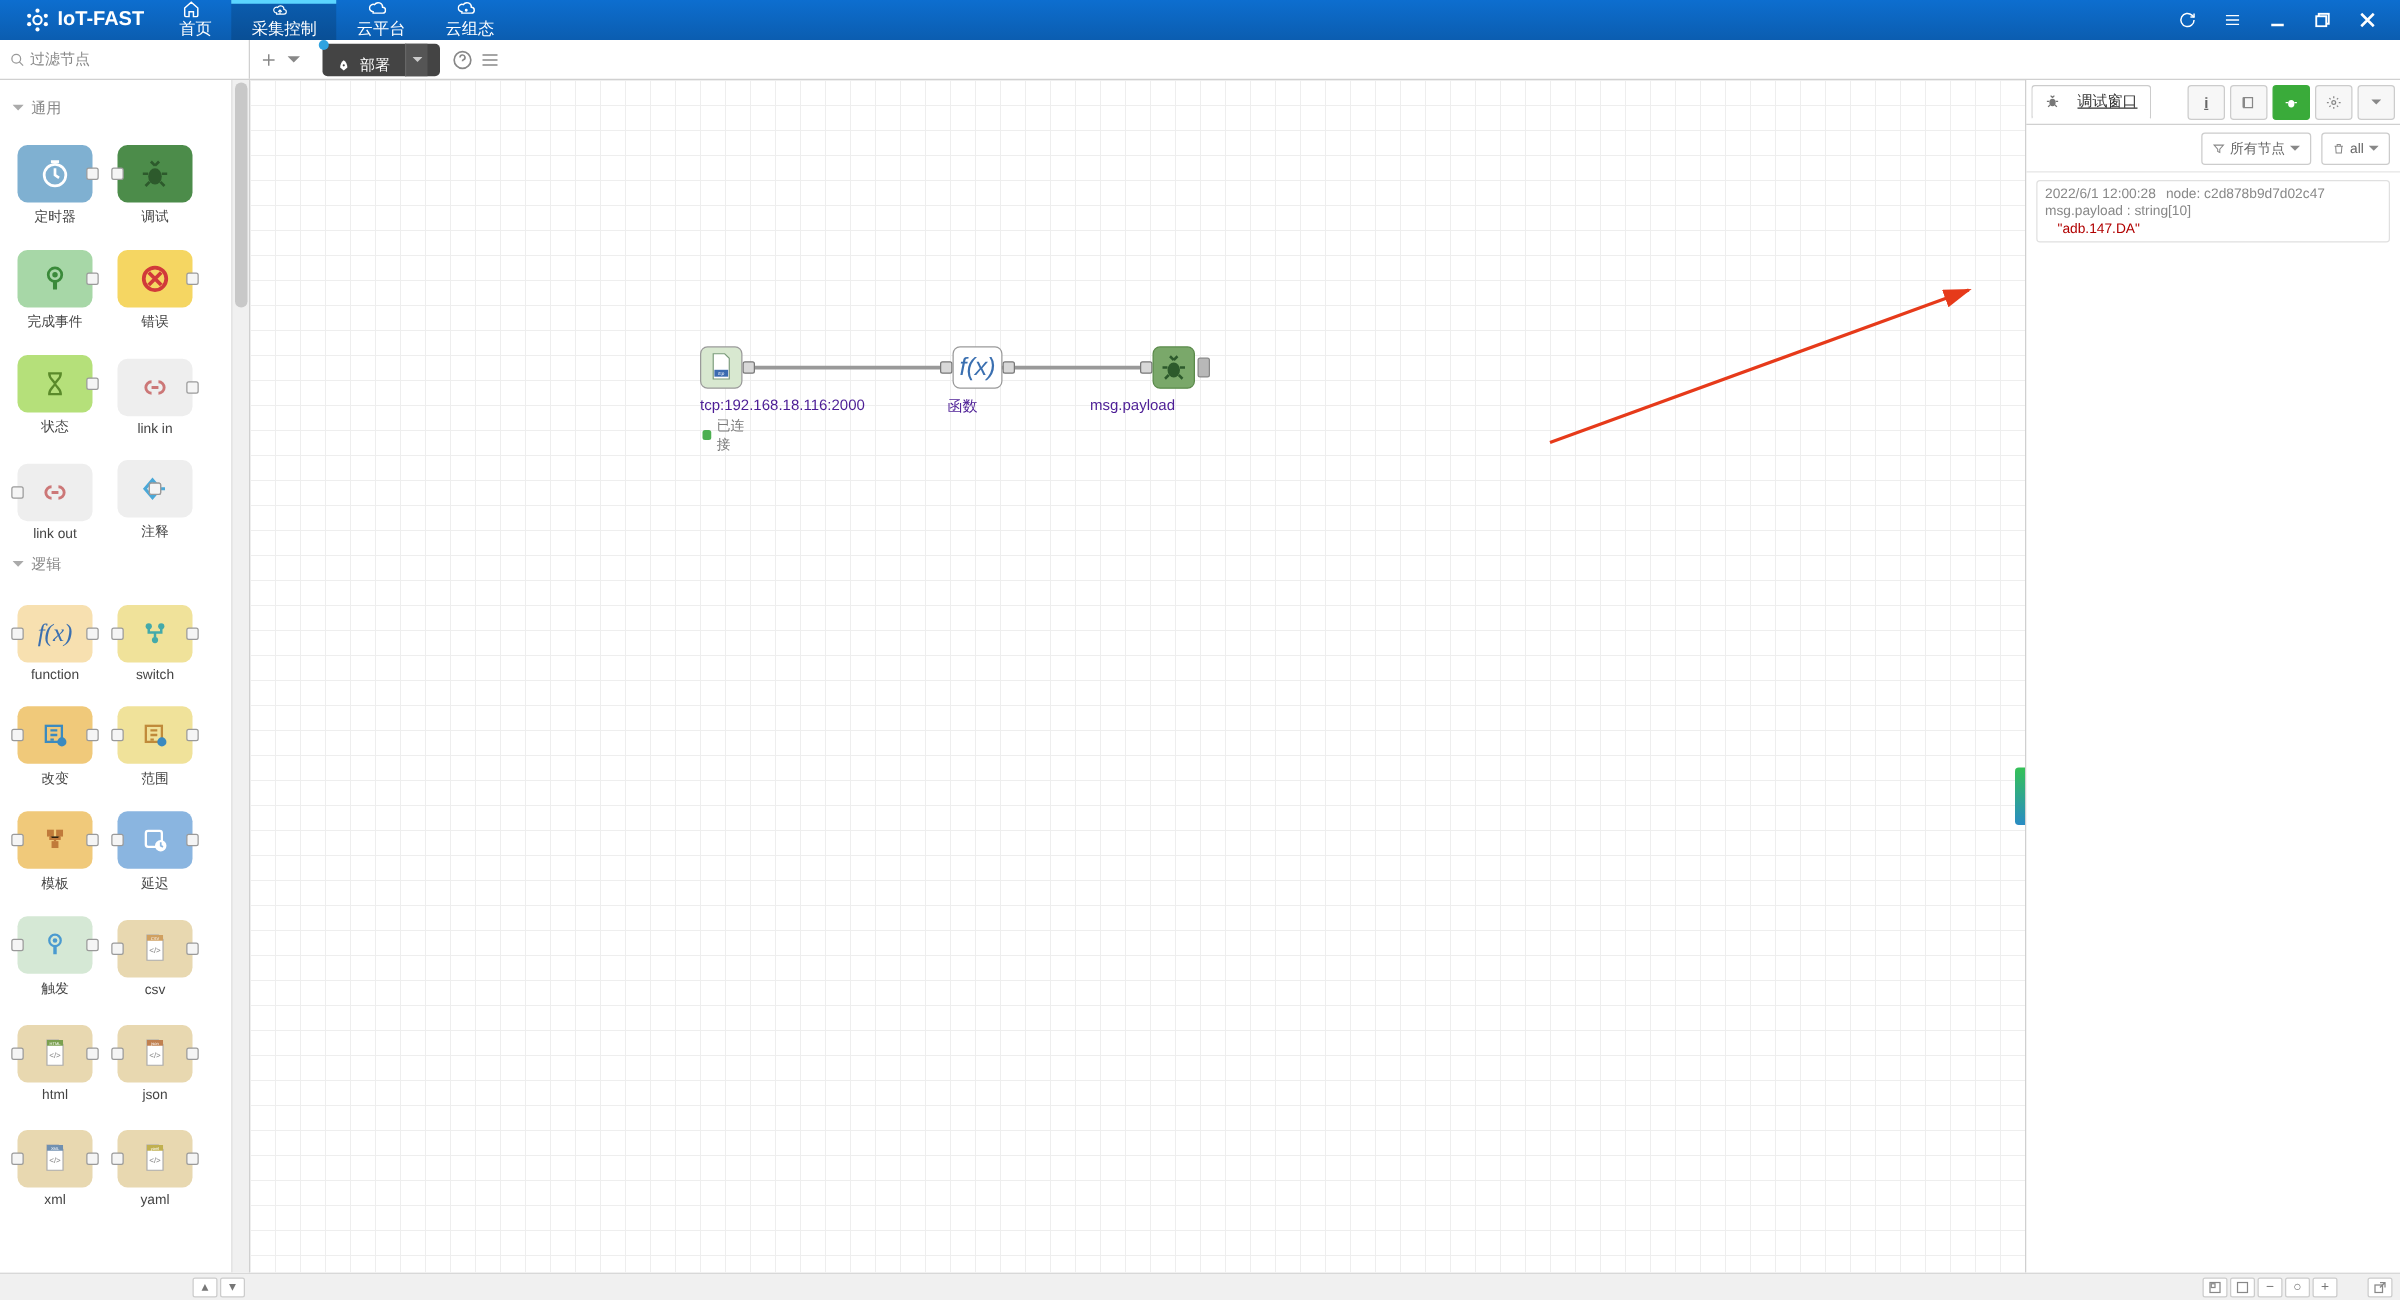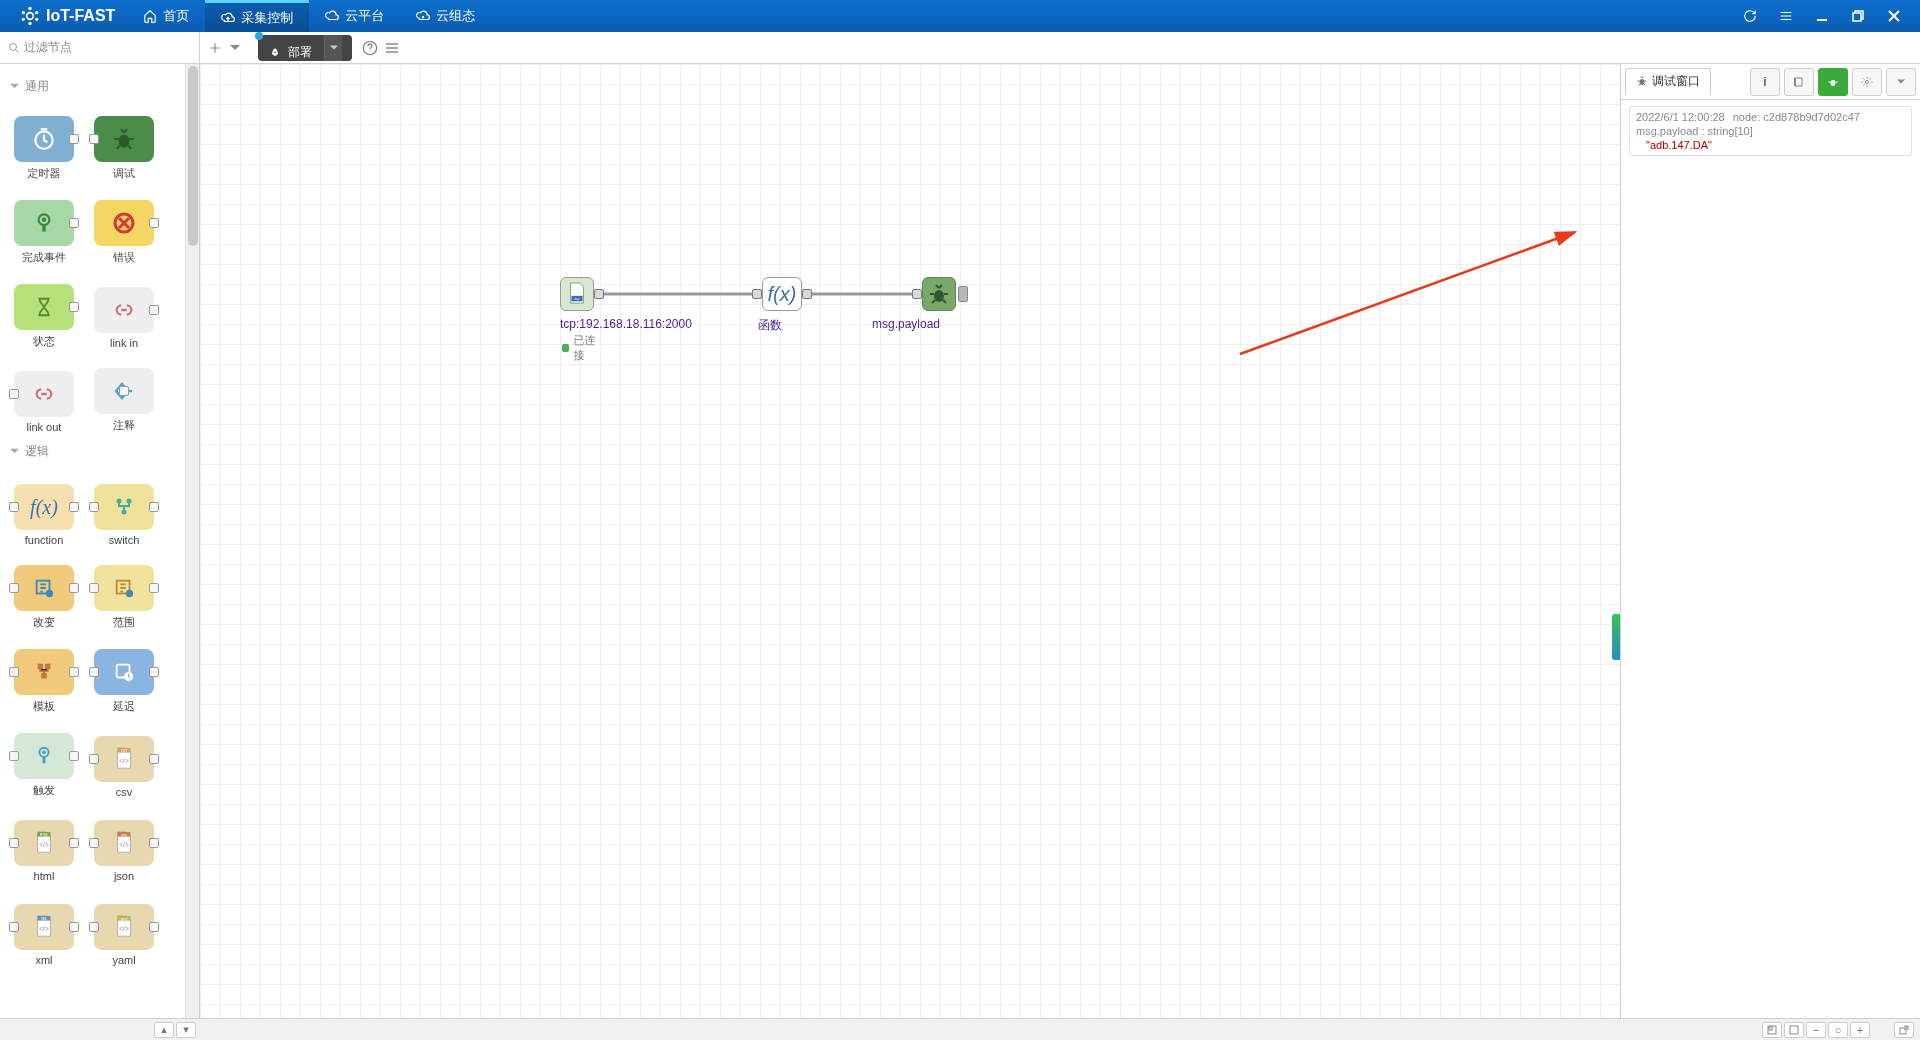--- a/index.html
+++ b/index.html
@@ -3,21 +3,21 @@
 <meta charset="utf-8">
 <style>
 * { margin: 0; padding: 0; box-sizing: border-box; font-family: "Microsoft YaHei", Arial, sans-serif; }
 body { width: 1920px; height: 1040px; overflow: hidden; background: #f3f3f3; }
 
 
 .topbar { height: 32px; background: linear-gradient(#0d6ecf,#0b5db0); display: flex; align-items: center; color: #fff; padding: 0 8px; }
 .topbar .brand { display: flex; align-items: center; font-size: 16px; font-weight: 700; padding: 0 12px; }
 .topbar .brand svg { margin-right: 6px; }
 .topbar .menu { display: flex; height: 100%; }
-.topbar .menu .item { display: flex; align-items: center; padding: 0 16px; font-size: 13px; cursor: pointer; }
+.topbar .menu .item { display: flex; align-items: center; padding: 0 16px; font-size: 13px; cursor: pointer; flex-direction: column; }
 .topbar .menu .item.active { background: rgba(0,0,0,0.15); border-top: 3px solid #5bd5ff; padding-top: 0; }
 .topbar .menu .item svg { margin-right: 6px; }
 .topbar .spacer { flex: 1; }
 .topbar .winctrl { display: flex; }
 .topbar .winctrl .wbtn { width: 36px; height: 32px; display: flex; align-items: center; justify-content: center; cursor: pointer; }
 
 
 .subbar { height: 32px; background: #ffffff; border-bottom: 1px solid #d0d0d0; display: flex; align-items: stretch; }
 .subbar .search { width: 200px; display: flex; align-items: center; padding: 0 8px; color: #888; font-size: 12px; border-right: 1px solid #d0d0d0; }
 .subbar .search svg { margin-right: 4px; }
@@ -53,21 +53,21 @@
 .node .body { height:34px; border-radius:6px; display:flex; align-items:center; justify-content:center; font-style:italic; font-family: "Times New Roman", serif; font-size:20px; position:relative;}
 .node .port { width:10px; height:10px; border:1px solid #777; background:#d8d8d8; border-radius:2px;}
 .node-label { position:absolute; top:40px; left:0; font-size:12px; color:#4c1d95; white-space:nowrap;text-align:right;}
 .node-status { position:absolute; top:56px; left:2px; font-size:11px; color:#7a7a7a; display:flex; align-items:center; gap:4px;}
 .node-status .sq { width:8px;height:8px;background:#4caf50;border-radius:2px;}
 .wire { stroke:#999; stroke-width:3; fill:none;}
 
 
 .sidebar { width: 300px; background:#fff; border-left:1px solid #d0d0d0; display:flex; flex-direction:column;}
 .side-tabs { height:36px; display:flex; align-items:center; border-bottom:1px solid #d0d0d0; padding:4px; gap:4px;}
-.side-tab { height:28px; padding:0 10px; border:1px solid #ccc; font-size:12px; display:flex; align-items:center; gap:4px; color:#666; background:#f7f7f7; border-radius:3px;}
+.side-tab { height:28px; padding:0 10px; border:1px solid #ccc; font-size:12px; display:flex; align-items:center; gap:14px; color:#666; background:#f7f7f7; border-radius:3px;text-decoration:underline;}
 .side-tab.active { background:#fff; border-bottom:2px solid #fff; color:#333;}
 .side-tab.icon { width:30px; padding:0; justify-content:center;}
 .side-tab.green { background:#3aab3a; color:#fff; border-color:#3aab3a;}
 .side-filter { height:38px; display:flex; align-items:center; justify-content:flex-end; gap:8px; padding:0 8px; border-bottom:1px solid #e5e5e5;}
 .filter-btn { height:26px; padding:0 8px; border:1px solid #ccc; font-size:11px; color:#666; display:flex; align-items:center; gap:4px; border-radius:3px; background:#fff;}
 .debug-list { flex:1; overflow:auto; padding:6px 8px;}
 .debug-entry { border:1px solid #e0e0e0; border-radius:3px; padding:4px 6px; font-size:11px; margin-bottom:4px;}
 .debug-entry .hdr { color:#888; display:flex; gap:8px;}
 .debug-entry .hdr .nodeid { color:#888;}
 .debug-entry .path { color:#888; margin-top:2px;}
@@ -519,20 +519,40 @@
             <circle cx="12" cy="12" r="3"></circle>
             <path d="M12 2v3M12 19v3M4 12H1M23 12h-3M5 5l2 2M17 17l2 2M19 5l-2 2M7 17l-2 2"></path>
           </svg>
         </div>
       <div class="side-tab icon">
           <svg width="8" height="8" viewBox="0 0 10 10" fill="#888">
             <path d="M0 2l5 5 5-5z"></path>
           </svg>
         </div>
     </div>
+    <div class="side-filter">
+      <div class="filter-btn">
+          <svg width="10" height="10" viewBox="0 0 24 24" fill="none" stroke="#888" stroke-width="2">
+            <path d="M3 5h18l-7 8v6l-4-2v-4z"></path>
+          </svg>
+          <span>所有节点</span>
+          <svg width="8" height="8" viewBox="0 0 10 10" fill="#888">
+            <path d="M0 2l5 5 5-5z"></path>
+          </svg>
+        </div>
+      <div class="filter-btn">
+          <svg width="10" height="10" viewBox="0 0 24 24" fill="none" stroke="#888" stroke-width="2">
+            <path d="M4 7h16M9 7V4h6v3M6 7l1 13h10l1-13"></path>
+          </svg>
+          <span>all</span>
+          <svg width="8" height="8" viewBox="0 0 10 10" fill="#888">
+            <path d="M0 2l5 5 5-5z"></path>
+          </svg>
+        </div>
+    </div>
     <div class="debug-list">
       <div class="debug-entry">
         <div class="hdr">
             <span>2022/6/1 12:00:28</span>
             <span class="nodeid"><span>node:</span> <span>c2d878b9d7d02c47</span></span>
           </div>
         <div class="path">msg.payload : string[10]</div>
         <div class="val">"adb.147.DA"</div>
       </div>
     </div>

